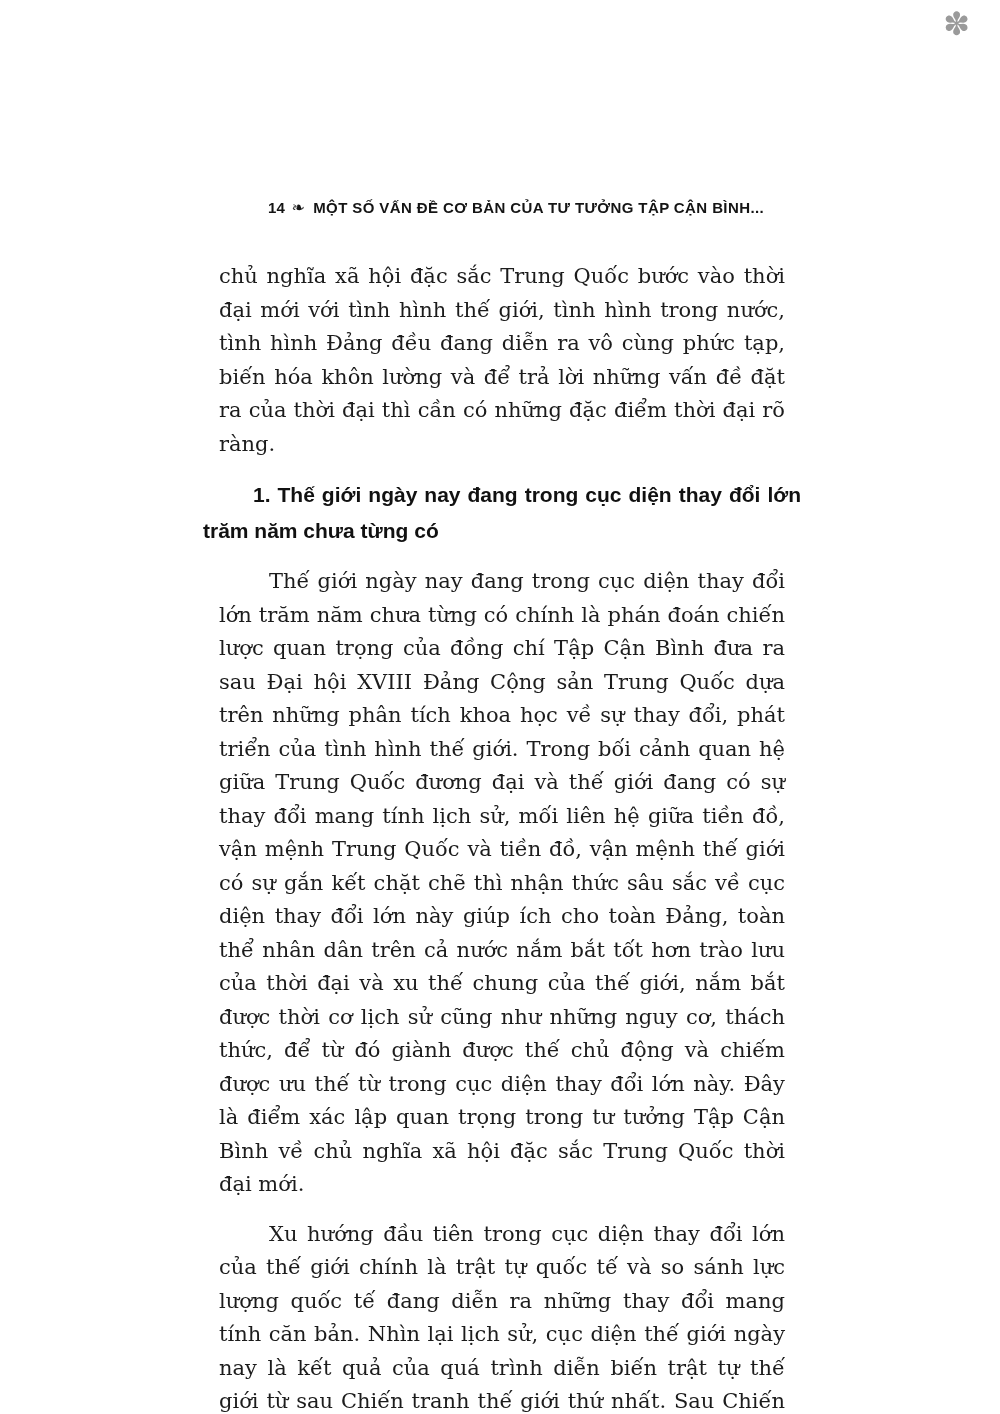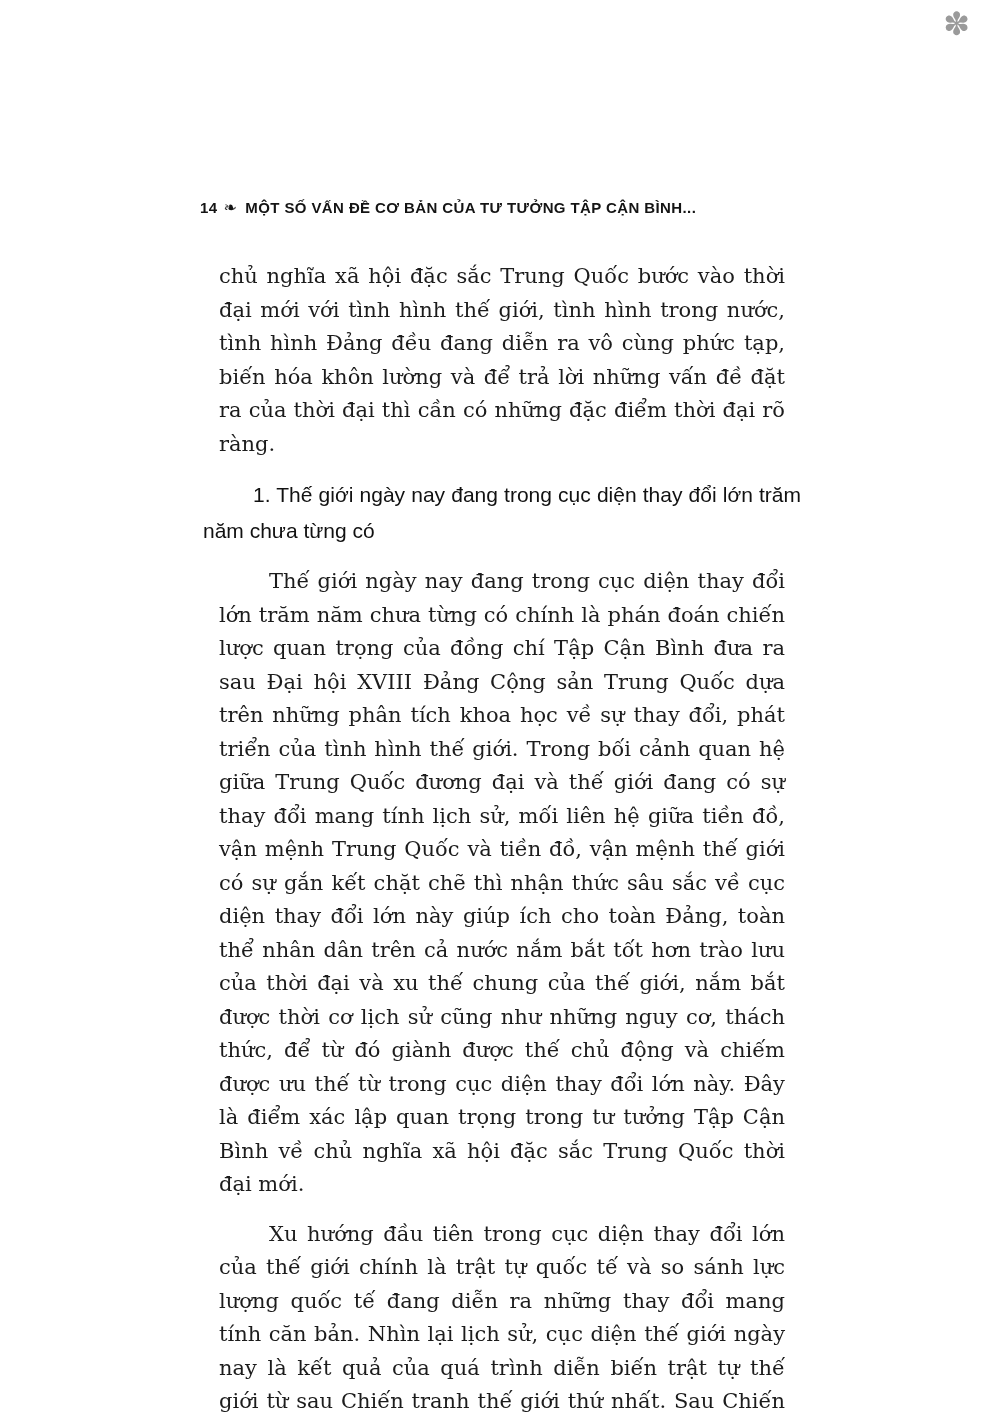--- a/index.html
+++ b/index.html
@@ -20,29 +20,30 @@
     position: absolute;
     top: 8px;
     right: 30px;
     font-size: 32px;
     color: #9a9a9a;
     font-family: "DejaVu Sans", sans-serif;
     line-height: 1;
   }
   .running-head {
     position: absolute;
-    left: 200px;
+    left: 216px;
     top: 198px;
     width: 600px;
     font-family: "Liberation Sans", sans-serif;
     font-weight: 700;
     font-size: 15px;
     letter-spacing: 0.4px;
     color: #141414;
     white-space: nowrap;
+    text-align: center;
   }
   .running-head .folio {
     margin-right: 6px;
   }
   .running-head .head-ornament {
     font-weight: 400;
     font-size: 16px;
     margin-right: 8px;
     color: #141414;
     font-family: "DejaVu Sans", sans-serif;
@@ -60,21 +61,21 @@
   .body-text p {
     margin: 16px;
     text-indent: 50px;
   }
   .body-text p.continued {
     text-indent: 0;
   }
   .section-heading {
     margin: 14px 0 6px 0;
     font-family: "Liberation Sans", sans-serif;
-    font-weight: 400;
+    font-weight: 700;
     font-size: 21px;
     line-height: 36px;
     text-indent: 50px;
     text-align: justify;
     color: #111111;
   }
 </style>
 </head>
 <body>
 

